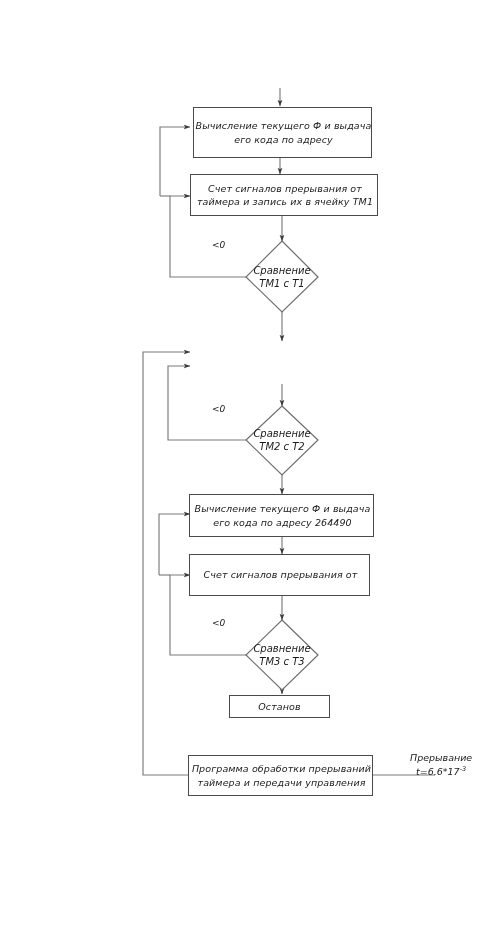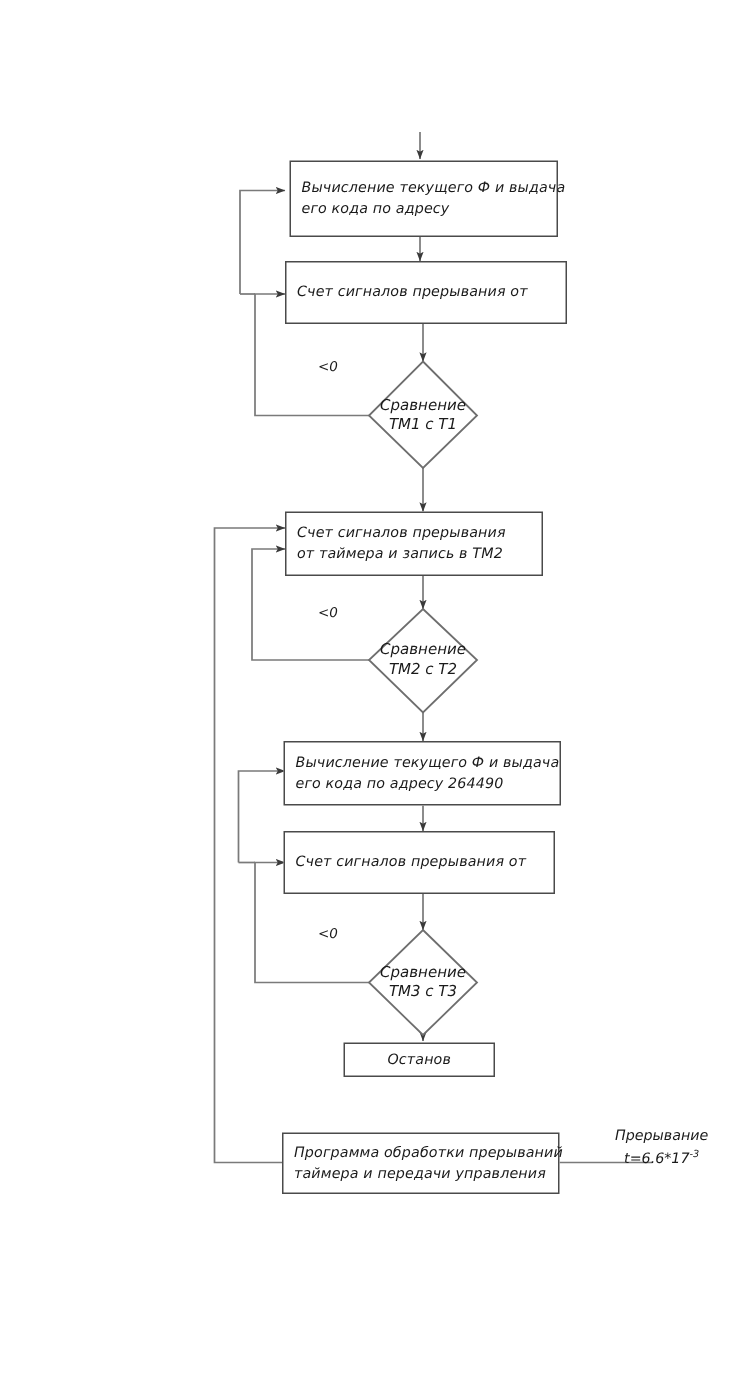--- a/index.html
+++ b/index.html
@@ -32,21 +32,21 @@
     font-family: "DejaVu Sans", sans-serif;
     font-style: italic;
     font-size: 9.5px;
     line-height: 1.38;
     letter-spacing: 0.1px;
   }
   .process {
     border: 1.3px solid #4a4a4a;
     background: #ffffff;
     padding: 3px 5px 3px 7px;
-    align-items: flex-start;
+    align-items: center;
     text-align: left;
   }
   .process.centered {
     align-items: center;
     text-align: center;
     padding-left: 5px;
   }
   .decision-text {
     position: absolute;
     display: flex;
@@ -145,32 +145,29 @@
   </svg>
 
 
   <div class="node process" style="left:193px; top:107px; width:179px; height:51px;">
     <span class="line1">Вычисление текущего Ф и выдача</span>
     <span class="line2">его кода по адресу</span>
   </div>
 
   <div class="node process" style="left:190px; top:174px; width:188px; height:42px;">
     <span class="line1">Счет сигналов прерывания от</span>
+    <span class="line2">таймера и запись их в ячейку ТМ1</span>
   </div>
 
   <div class="decision-text" style="left:246px; top:257px; width:72px; height:40px;">
     <span class="line1">Сравнение</span>
     <span class="line2">ТМ1 с Т1</span>
   </div>
   <div class="edge-label" style="left:212px; top:240px;">&lt;0</div>
 
-  <div class="node process" style="left:190px; top:341px; width:172px; height:43px;">
-    <span class="line1">Счет сигналов прерывания</span>
-    <span class="line2">от таймера и запись в ТМ2</span>
-  </div>
 
   <div class="decision-text" style="left:246px; top:420px; width:72px; height:40px;">
     <span class="line1">Сравнение</span>
     <span class="line2">ТМ2 с Т2</span>
   </div>
   <div class="edge-label" style="left:212px; top:404px;">&lt;0</div>
 
   <div class="node process" style="left:189px; top:494px; width:185px; height:43px;">
     <span class="line1">Вычисление текущего Ф и выдача</span>
     <span class="line2">его кода по адресу 264490</span>

